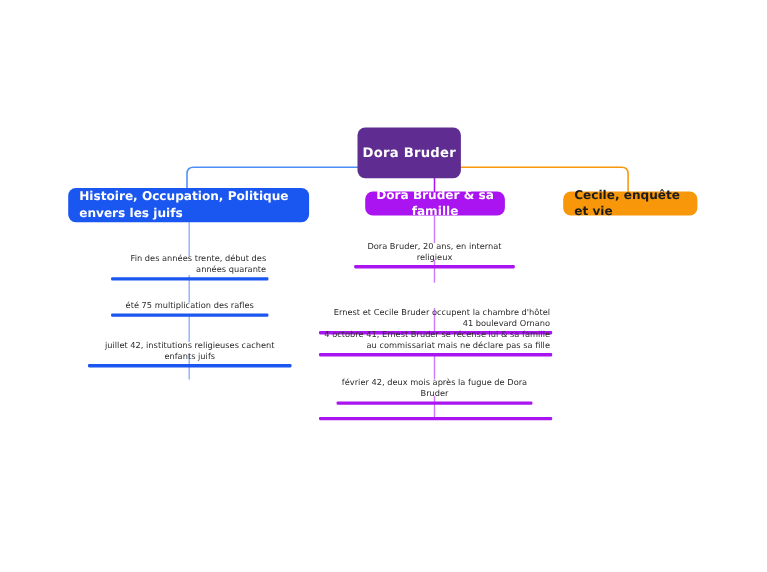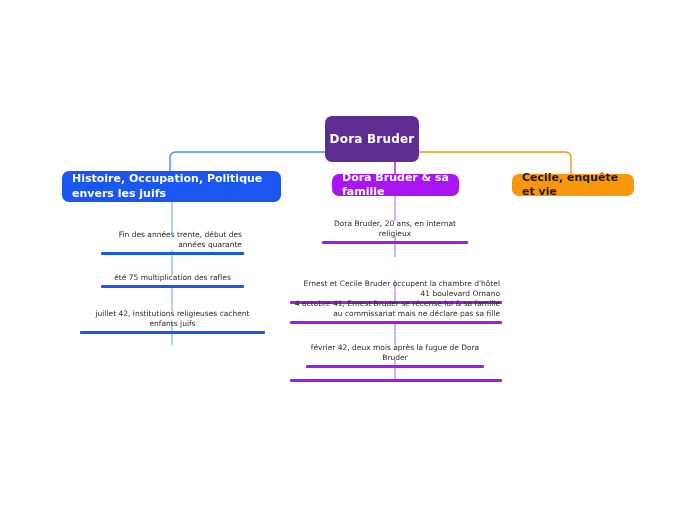--- a/index.html
+++ b/index.html
@@ -69,20 +69,21 @@
   }
   .branch-blue .branch-label { color: #ffffff; }
 
   .branch-magenta {
     left: 332px;
     top: 174px;
     width: 127px;
     height: 22px;
     background: #aa14f0;
     justify-content: center;
+    text-align: center;
   }
   .branch-magenta .branch-label { color: #ffffff; }
 
   .branch-orange {
     left: 512px;
     top: 174px;
     width: 122px;
     height: 22px;
     background: #f79709;
     justify-content: center;

